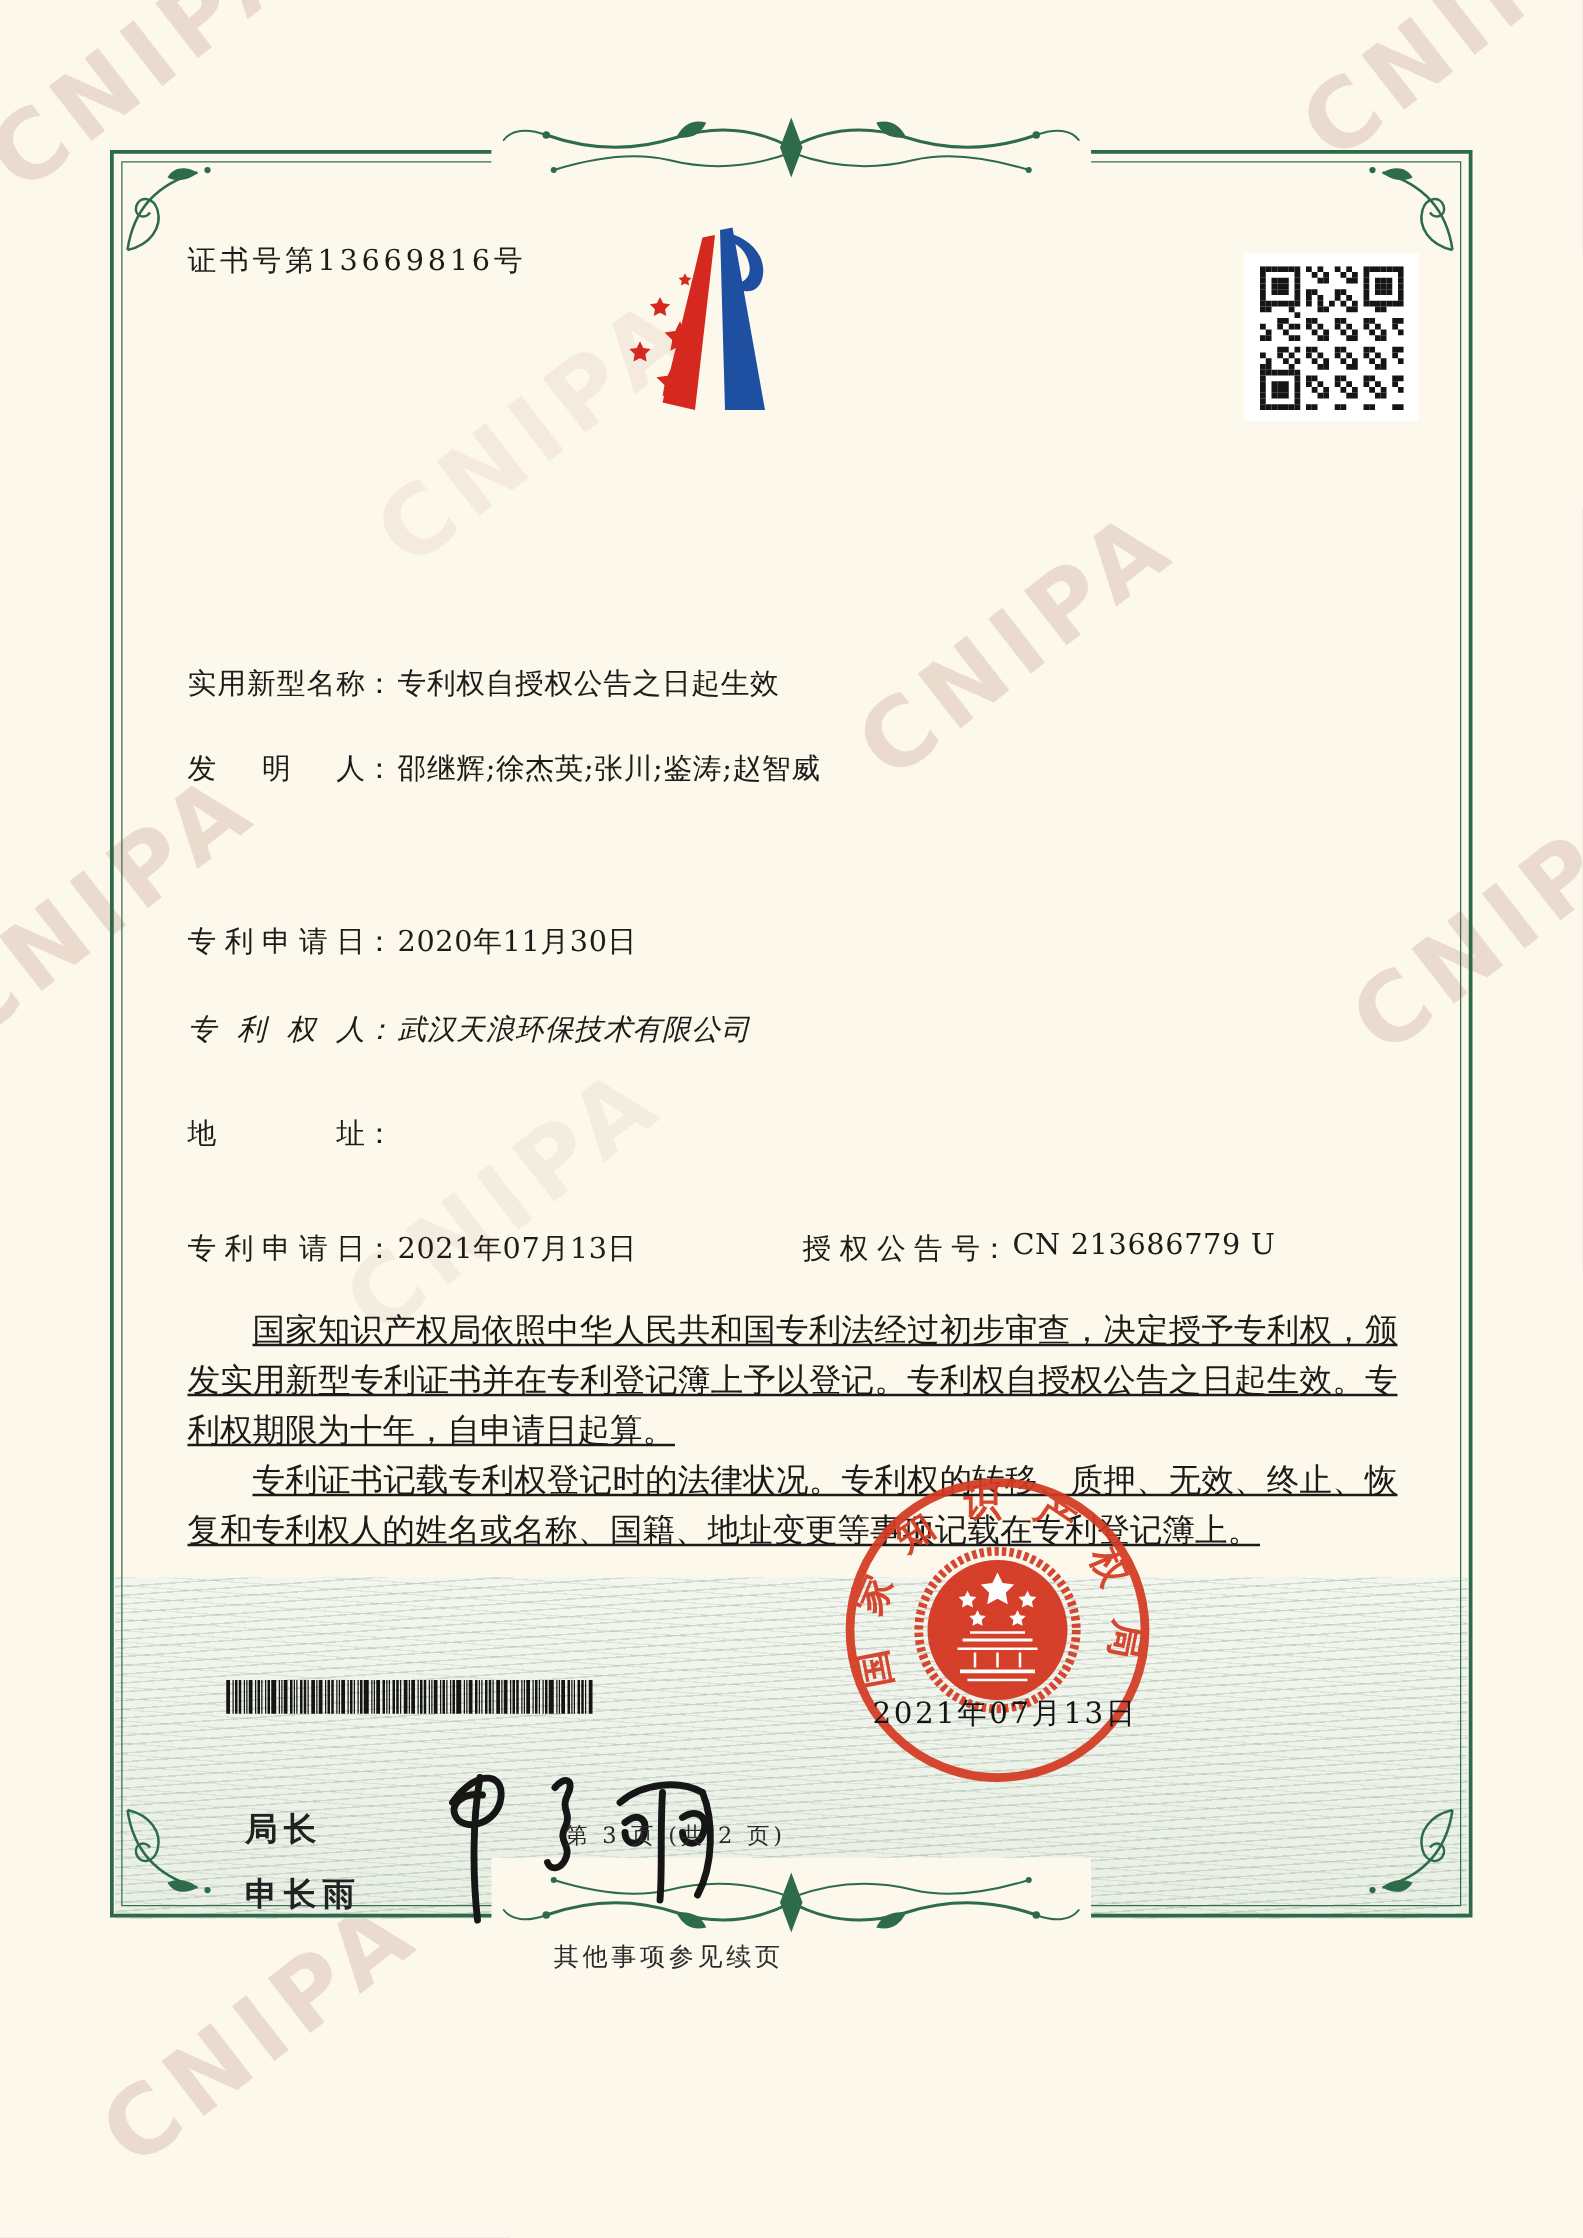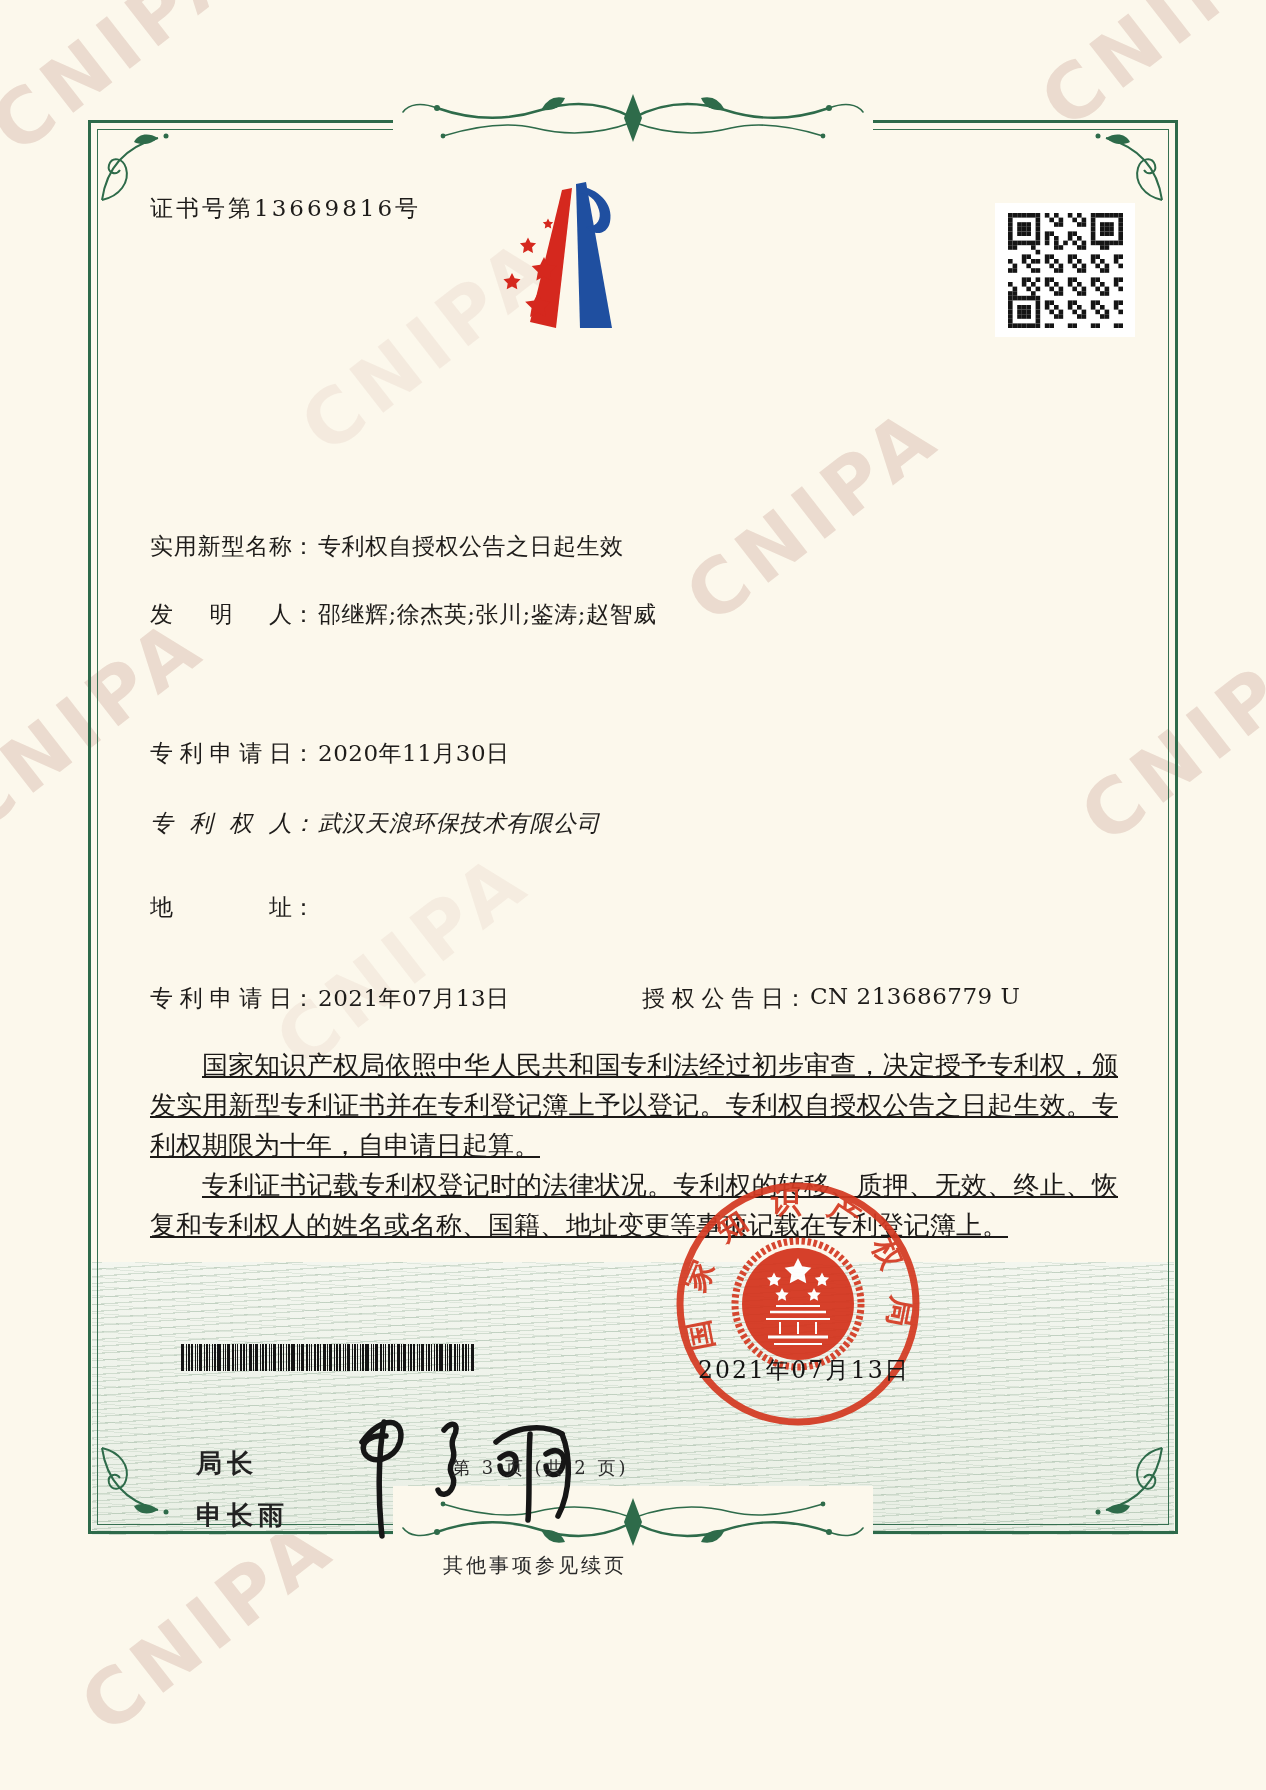--- a/index.html
+++ b/index.html
@@ -451,21 +451,21 @@
     <span class="flabel">专利申请日</span><span class="fcolon">：</span><span class="fvalue">2020年11月30日</span>
   </div>
   <div class="frow" style="top:808px;font-style:italic;">
     <span class="flabel">专利权人</span><span class="fcolon">：</span><span class="fvalue">武汉天浪环保技术有限公司</span>
   </div>
   <div class="frow" style="top:884px;line-height:46px;">
     <span class="flabel">地址</span><span class="fcolon">：</span>
   </div>
   <div class="frow" style="top:983px;">
     <span class="flabel">专利申请日</span><span class="fcolon">：</span><span class="fvalue">2021年07月13日</span>
-    <span class="pair2"><span class="flabel">授权公告日</span><span class="fcolon">：</span><span class="fvalue">CN 213686779 U</span></span>
+    <span class="pair2"><span class="flabel">授权公告号</span><span class="fcolon">：</span><span class="fvalue">CN 213686779 U</span></span>
   </div>
 
   <div class="body-text">
     <p>国家知识产权局依照中华人民共和国专利法经过初步审查，决定授予专利权，颁发实用新型专利证书并在专利登记簿上予以登记。专利权自授权公告之日起生效。专利权期限为十年，自申请日起算。</p>
     <p>专利证书记载专利权登记时的法律状况。专利权的转移、质押、无效、终止、恢复和专利权人的姓名或名称、国籍、地址变更等事项记载在专利登记簿上。</p>
   </div>
 
   <div class="barcode"><i style="width:3px;margin-right:2px"></i><i style="width:1px;margin-right:1px"></i><i style="width:2px;margin-right:1px"></i><i style="width:2px;margin-right:2px"></i><i style="width:1px;margin-right:1px"></i><i style="width:1px;margin-right:1px"></i><i style="width:3px;margin-right:2px"></i><i style="width:1px;margin-right:1px"></i><i style="width:2px;margin-right:1px"></i><i style="width:1px;margin-right:2px"></i><i style="width:1px;margin-right:1px"></i><i style="width:2px;margin-right:1px"></i><i style="width:4px;margin-right:2px"></i><i style="width:1px;margin-right:1px"></i><i style="width:1px;margin-right:1px"></i><i style="width:3px;margin-right:2px"></i><i style="width:2px;margin-right:1px"></i><i style="width:1px;margin-right:1px"></i><i style="width:1px;margin-right:2px"></i><i style="width:2px;margin-right:1px"></i><i style="width:2px;margin-right:1px"></i><i style="width:1px;margin-right:2px"></i><i style="width:3px;margin-right:1px"></i><i style="width:1px;margin-right:1px"></i><i style="width:3px;margin-right:2px"></i><i style="width:1px;margin-right:1px"></i><i style="width:2px;margin-right:1px"></i><i style="width:2px;margin-right:2px"></i><i style="width:1px;margin-right:1px"></i><i style="width:1px;margin-right:1px"></i><i style="width:3px;margin-right:2px"></i><i style="width:1px;margin-right:1px"></i><i style="width:2px;margin-right:1px"></i><i style="width:1px;margin-right:2px"></i><i style="width:1px;margin-right:1px"></i><i style="width:2px;margin-right:1px"></i><i style="width:4px;margin-right:2px"></i><i style="width:1px;margin-right:1px"></i><i style="width:1px;margin-right:1px"></i><i style="width:3px;margin-right:2px"></i><i style="width:2px;margin-right:1px"></i><i style="width:1px;margin-right:1px"></i><i style="width:1px;margin-right:2px"></i><i style="width:2px;margin-right:1px"></i><i style="width:2px;margin-right:1px"></i><i style="width:1px;margin-right:2px"></i><i style="width:3px;margin-right:1px"></i><i style="width:1px;margin-right:1px"></i><i style="width:3px;margin-right:2px"></i><i style="width:1px;margin-right:1px"></i><i style="width:2px;margin-right:1px"></i><i style="width:2px;margin-right:2px"></i><i style="width:1px;margin-right:1px"></i><i style="width:1px;margin-right:1px"></i><i style="width:3px;margin-right:2px"></i><i style="width:1px;margin-right:1px"></i><i style="width:2px;margin-right:1px"></i><i style="width:1px;margin-right:2px"></i><i style="width:1px;margin-right:1px"></i><i style="width:2px;margin-right:1px"></i><i style="width:4px;margin-right:2px"></i><i style="width:1px;margin-right:1px"></i><i style="width:1px;margin-right:1px"></i><i style="width:3px;margin-right:2px"></i><i style="width:2px;margin-right:1px"></i><i style="width:1px;margin-right:1px"></i><i style="width:1px;margin-right:2px"></i><i style="width:2px;margin-right:1px"></i><i style="width:2px;margin-right:1px"></i><i style="width:1px;margin-right:2px"></i><i style="width:3px;margin-right:1px"></i><i style="width:1px;margin-right:1px"></i><i style="width:3px;margin-right:2px"></i><i style="width:1px;margin-right:1px"></i><i style="width:2px;margin-right:1px"></i><i style="width:2px;margin-right:2px"></i><i style="width:1px;margin-right:1px"></i><i style="width:1px;margin-right:1px"></i><i style="width:3px;margin-right:2px"></i><i style="width:1px;margin-right:1px"></i><i style="width:2px;margin-right:1px"></i><i style="width:1px;margin-right:2px"></i><i style="width:1px;margin-right:1px"></i><i style="width:2px;margin-right:1px"></i><i style="width:4px;margin-right:2px"></i><i style="width:1px;margin-right:1px"></i><i style="width:1px;margin-right:1px"></i><i style="width:3px;margin-right:2px"></i><i style="width:2px;margin-right:1px"></i><i style="width:1px;margin-right:1px"></i><i style="width:1px;margin-right:2px"></i><i style="width:2px;margin-right:1px"></i><i style="width:2px;margin-right:1px"></i><i style="width:1px;margin-right:2px"></i><i style="width:3px;margin-right:1px"></i></div>
 
   <div class="director-title">局长</div>

